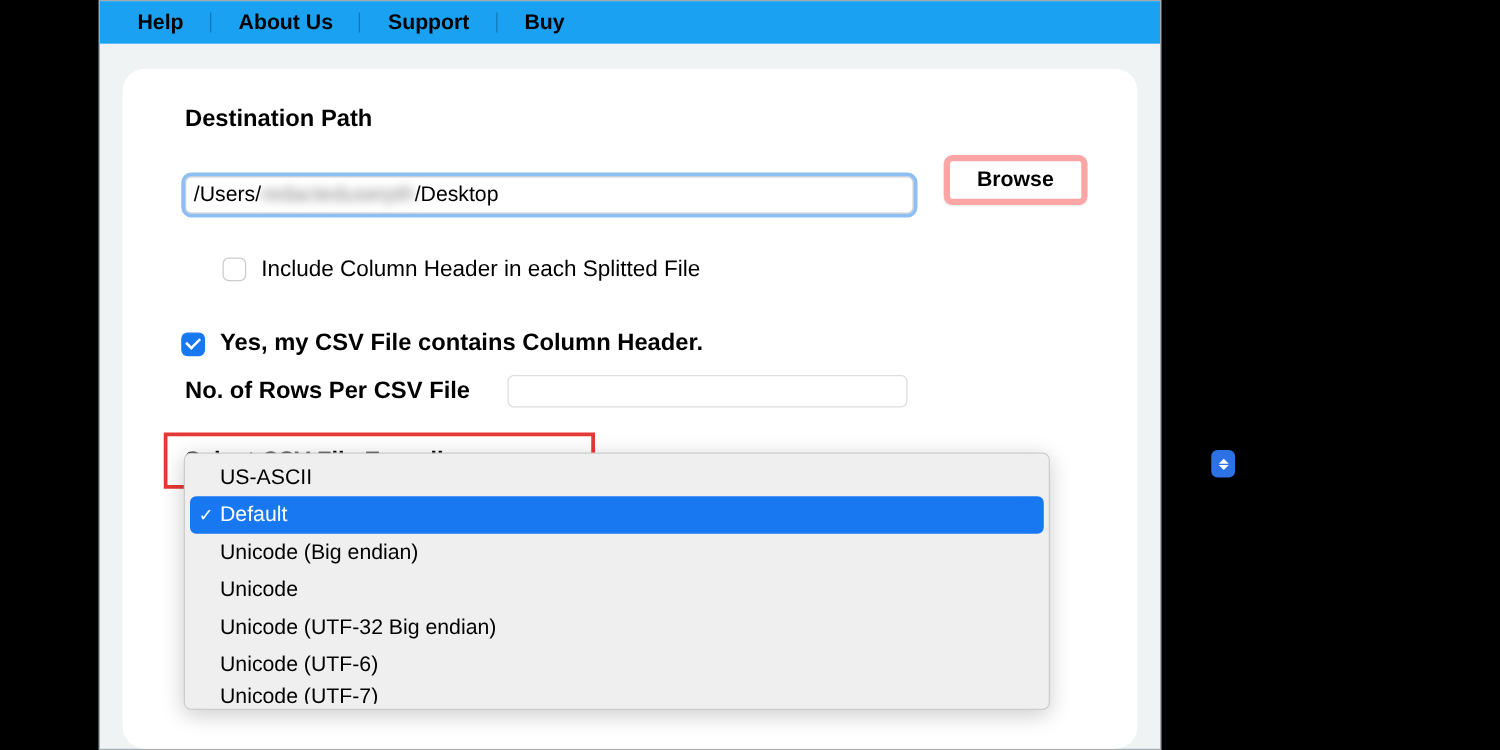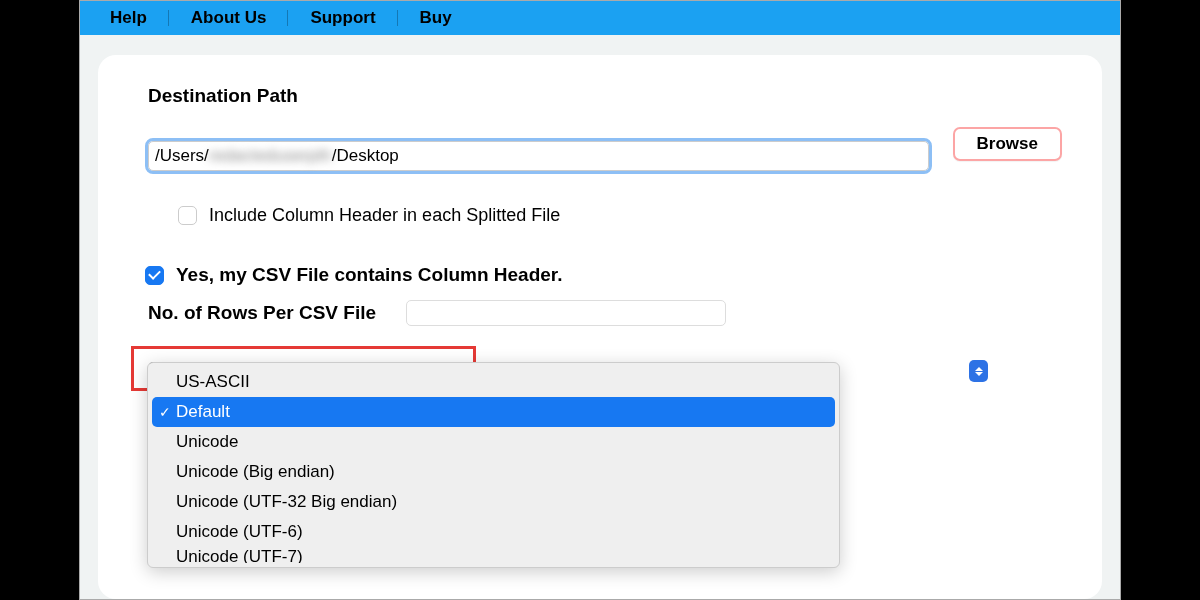--- a/index.html
+++ b/index.html
@@ -14,21 +14,21 @@
       width: 1200px;
       height: 600px;
       overflow: hidden;
       position: relative;
     }
     
     .window {
       position: absolute;
       left: 79px;
       top: 0;
-      width: 1042px;
+      width: 850px;
       height: 600px;
       background: #7dd3fc;
       border: 1px solid #aaa;
     }
     
     .nav-bar {
       background: #1BA1F2;
       height: 34px;
       display: flex;
       align-items: center;
@@ -101,21 +101,21 @@
     
     .path-blur {
       display: inline-block;
       filter: blur(4px);
       color: #888;
       user-select: none;
     }
     
     .browse-btn {
       background: #fff;
-      border: 2px solid #fca5a5;
+      border: 5px solid #fca5a5;
       border-radius: 7px;
       padding: 5px 22px;
       font-size: 17px;
       font-weight: 700;
       cursor: pointer;
       box-shadow: 0 1px 1px rgba(0,0,0,0.05);
     }
     
     .checkbox-row {
       display: flex;
@@ -318,22 +318,22 @@
         <div class="encoding-label-box">
           <span class="encoding-label">Select CSV File Encoding</span>
         </div>
 
         <div class="select-container">
           <div class="select-arrow"></div>
 
           <div class="dropdown-menu">
             <div class="dropdown-item">US-ASCII</div>
             <div class="dropdown-item selected">Default</div>
+            <div class="dropdown-item">Unicode (Big endian)</div>
             <div class="dropdown-item">Unicode</div>
-            <div class="dropdown-item">Unicode (Big endian)</div>
             <div class="dropdown-item">Unicode (UTF-32 Big endian)</div>
             <div class="dropdown-item">Unicode (UTF-6)</div>
             <div class="dropdown-item">Unicode (UTF-7)</div>
           </div>
         </div>
       </div>
 
     </div>
   </div>
 </div>

